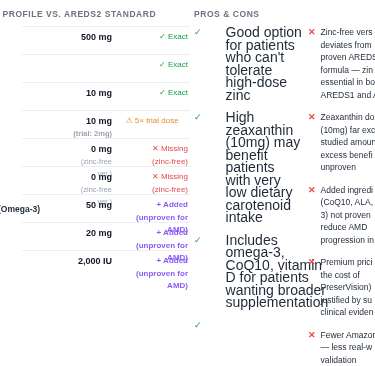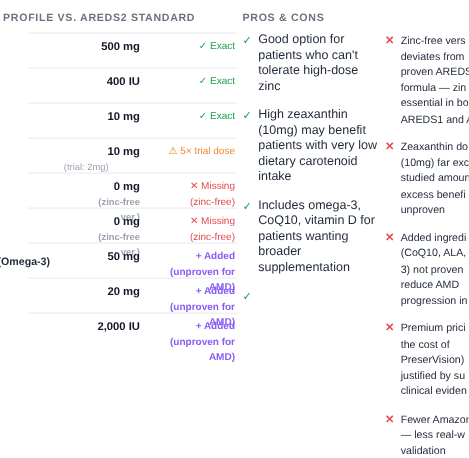--- a/index.html
+++ b/index.html
@@ -32,38 +32,38 @@
   .trow:first-child { border-top: 1px solid #eceef1; }
   .t-label {
     position: absolute; left: -24px; top: 50%; transform: translateY(-50%);
     font-size: 8.5px; font-weight: 700; color: #1f2937; white-space: nowrap;
   }
   .t-dose {
     position: absolute; right: 78px; top: 4px;
     text-align: right; width: 86px;
   }
   .t-dose .amount { font-size: 9px; font-weight: 700; color: #111827; line-height: 13px; }
-  .t-dose .sub { font-size: 7.5px; color: #9ca3af; line-height: 12px; font-weight: 700;}
-  .t-dose .sub.light { font-weight: 400; text-align: center; }
+  .t-dose .sub { font-size: 7.5px; color: #9ca3af; line-height: 12px; font-weight: 400;}
+  .t-dose .sub.light { font-weight: 700; }
   .t-status {
     position: absolute; right: 2px; top: 4px;
     width: 72px; text-align: right;
     font-size: 8px; line-height: 12.5px;
   }
   .st-exact   { color: #16a34a; }
-  .st-warn    { color: #ea8a2e; }
+  .st-warn    { color: #ea8a2e; text-align: center; }
   .st-missing { color: #e5484d; }
   .st-added   { color: #8b5cf6; font-weight: bold; }
   .st-line2   { display:block; }
 
   
   .pros { position: absolute; top: 26px; left: 194px; width: 108px; }
   .pro-item { display: flex; gap: 5px; margin-bottom: 10px; }
   .pro-mark { color: #16a34a; font-size: 9px; line-height: 12.5px; flex: none; }
-  .pro-text { font-size: 10px; line-height: 12.5px; color: #1f2937; }
+  .pro-text { font-size: 14px; line-height: 12.5px; color: #1f2937; margin-left: 19px; }
 
   
   .cons { position: absolute; top: 26px; left: 308px; width: 96px; }
   .con-item { display: flex; gap: 5px; margin-bottom: 10px; }
   .con-mark { color: #e5484d; font-size: 9px; line-height: 12.5px; flex: none; font-weight:700;}
   .con-text { font-size: 8.5px; line-height: 12.5px; color: #1f2937; white-space: pre-wrap; }
 </style>
 </head>
 <body>
 
@@ -77,23 +77,20 @@
   <div class="table">
       <div class="trow">
         <div class="t-dose">
           <div class="amount">500 mg</div>
         </div>
         <div class="t-status st-exact">
           <span class="st-line2">✓ Exact</span>
         </div>
       </div>
       <div class="trow">
-        <div class="t-dose">
-          <div class="amount">400 IU</div>
-        </div>
         <div class="t-status st-exact">
           <span class="st-line2">✓ Exact</span>
         </div>
       </div>
       <div class="trow">
         <div class="t-label"></div>
         <div class="t-dose">
           <div class="amount">10 mg</div>
         </div>
         <div class="t-status st-exact">

